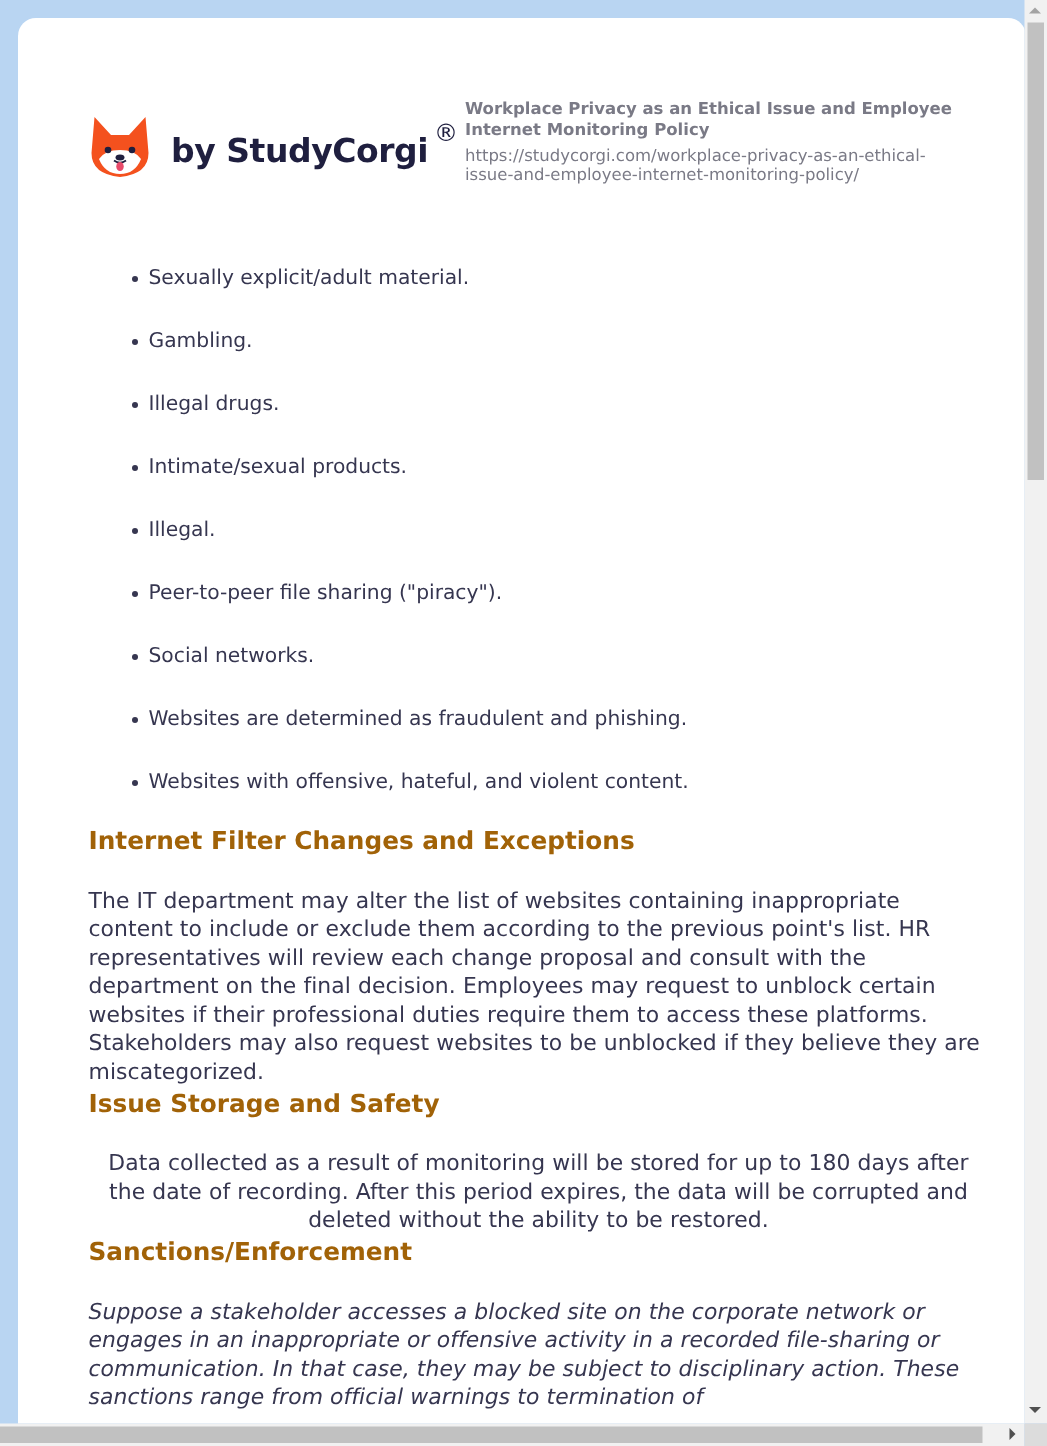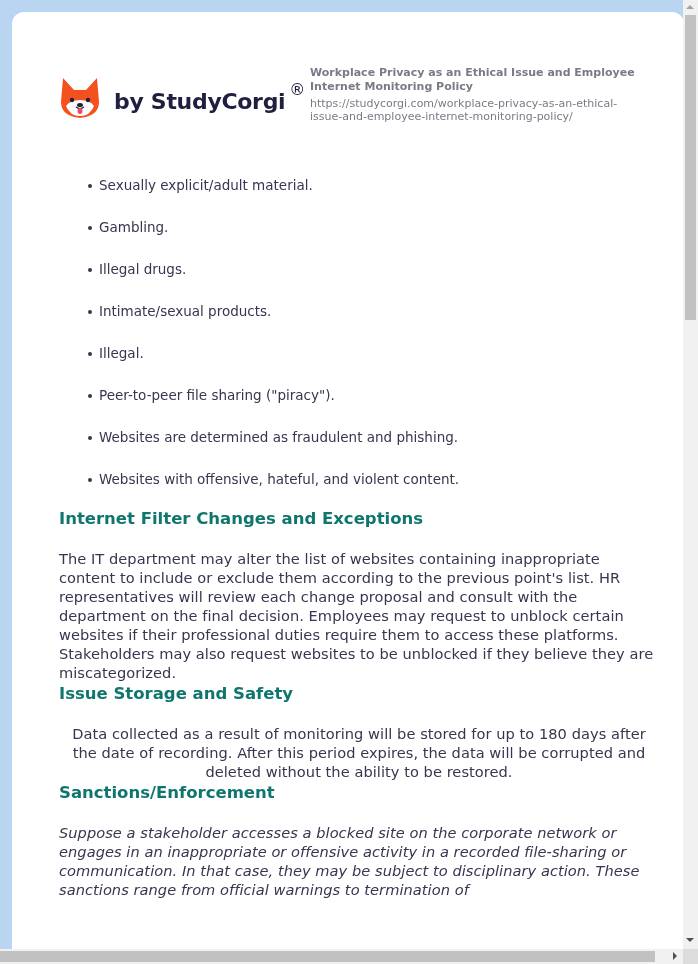--- a/index.html
+++ b/index.html
@@ -66,21 +66,21 @@
       color: #363650;
     }
     ul.bullets li::before {
       content: ""; position: absolute; left: 29px; top: 8px;
       width: 4px; height: 4px; border-radius: 50%;
       background: #363650;
     }
     h2 {
       font-family: "DejaVu Sans", sans-serif;
       font-weight: bold; font-size: 16.5px; line-height: 20px;
-      color: #0f766e;
+      color: #a16207;
     }
     p.body {
       font-size: 14.6px; line-height: 19px; color: #363650;
       letter-spacing: 0.05px;
     }
     .scroll-v {
       position: absolute; left: 683px; top: 0; width: 15px; height: 949px;
       background: #f1f1f1;
     }
     .scroll-v .thumb {
@@ -138,20 +138,21 @@
     </div>
 
     <div class="content">
       <ul class="bullets">
         <li>Sexually explicit/adult material.</li>
         <li>Gambling.</li>
         <li>Illegal drugs.</li>
         <li>Intimate/sexual products.</li>
         <li>Illegal.</li>
         <li>Peer-to-peer file sharing ("piracy").</li>
+        <li>Social networks.</li>
         <li>Websites are determined as fraudulent and phishing.</li>
         <li style="height:24px;">Websites with offensive, hateful, and violent content.</li>
       </ul>
 
       <h2 style="margin-top:15px;">Internet Filter Changes and Exceptions</h2>
       <p class="body" style="margin-top:20px;">The IT department may alter the list of websites containing inappropriate content to include or exclude them according to the previous point's list. HR representatives will review each change proposal and consult with the department on the final decision. Employees may request to unblock certain websites if their professional duties require them to access these platforms. Stakeholders may also request websites to be unblocked if they believe they are miscategorized.</p>
 
       <h2 style="margin-top:2px;">Issue Storage and Safety</h2>
       <p class="body" style="margin-top:20px;text-align:center;">Data collected as a result of monitoring will be stored for up to 180 days after the date of recording. After this period expires, the data will be corrupted and deleted without the ability to be restored.</p>
 

